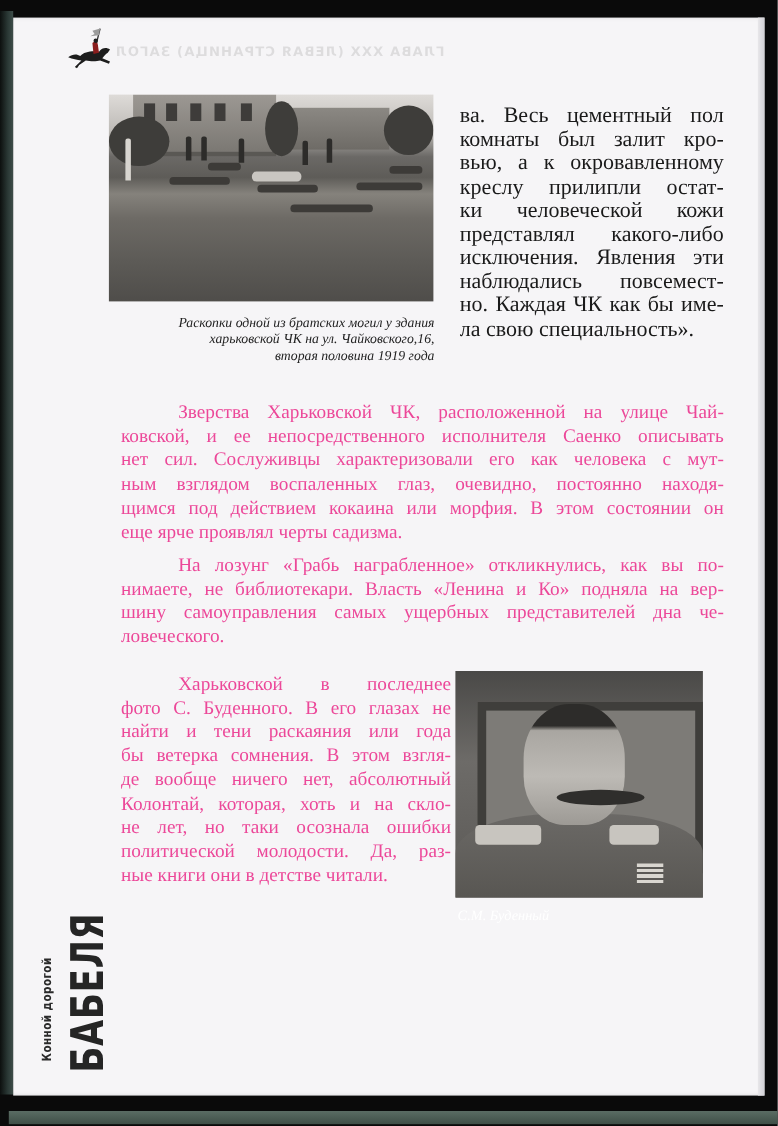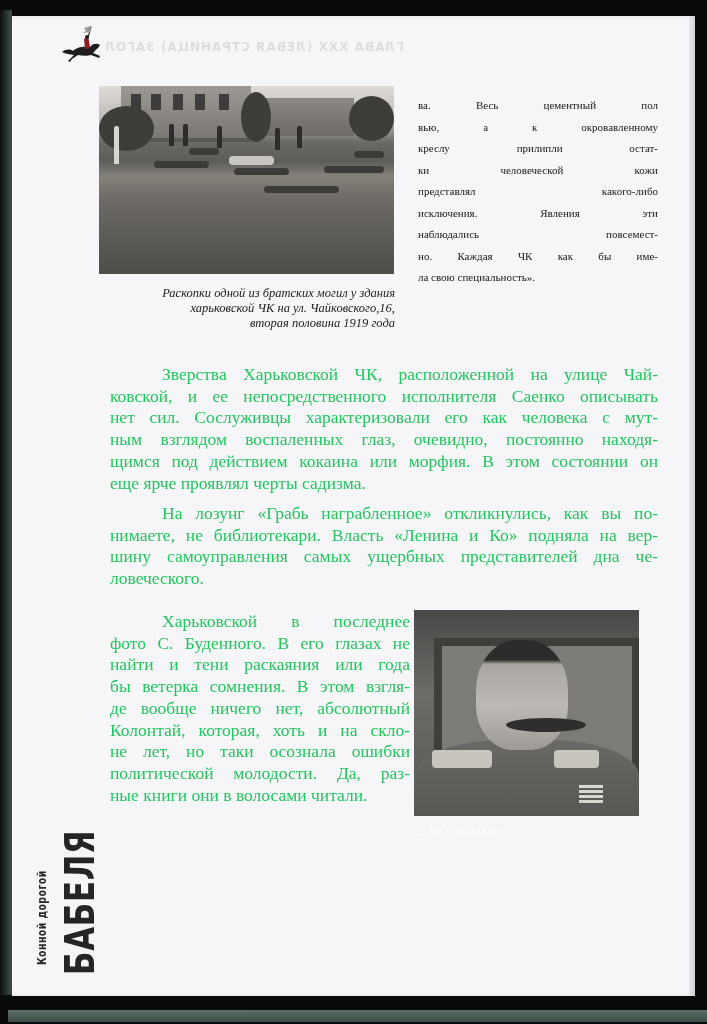--- a/index.html
+++ b/index.html
@@ -62,30 +62,30 @@
   .photo1 .person {
     position: absolute; width: 5px; height: 22px; background: #2d2c2a; border-radius: 2px 2px 0 0;
   }
   .caption1 {
     position: absolute; left: 110px; top: 286px; width: 285px;
     font-style: italic; font-size: 12.5px; line-height: 15px; text-align: right;
     color: #222;
   }
   .col-right {
     position: absolute; left: 418px; top: 95px; width: 240px;
-    font-size: 11px; line-height: 21.5px; color: #1a1a1a;
+    font-size: 20px; line-height: 21.5px; color: #1a1a1a;
     text-align: justify;
   }
   .col-right .line, .para .line {
     display: block; text-align: justify; text-align-last: justify; white-space: nowrap;
   }
   .col-right .line.last, .para .line.last { text-align-last: left; }
   .para {
     position: absolute; left: 110px; width: 548px;
-    font-size: 17.5px; line-height: 21.7px; color: #22c55e;
+    font-size: 17.5px; line-height: 21.7px; color: #ec4899;
   }
   .para.narrow { width: 300px; }
   .indent { padding-left: 52px; }
   .photo2 {
     position: absolute; left: 414px; top: 610px; width: 225px; height: 206px;
     overflow: hidden;
     background: linear-gradient(180deg, #4a4947 0%, #6d6b68 40%, #5a5855 100%);
   }
   .photo2 .bg-frame {
     position: absolute; left: 20px; top: 28px; width: 190px; height: 140px;
@@ -179,20 +179,21 @@
   <div class="body" style="left:255px;top:65px;width:30px"></div>
 </div>
 <div class="caption1">
   <div>Раскопки одной из братских могил у здания</div>
   <div>харьковской ЧК на ул. Чайковского,16,</div>
   <div>вторая половина 1919 года</div>
 </div>
 
 <div class="col-right">
   <span class="line">ва. Весь цементный пол</span>
+  <span class="line">комнаты был залит кро-</span>
   <span class="line">вью, а к окровавленному</span>
   <span class="line">креслу прилипли остат-</span>
   <span class="line">ки человеческой кожи</span>
   <span class="line">представлял какого-либо</span>
   <span class="line">исключения. Явления эти</span>
   <span class="line">наблюдались повсемест-</span>
   <span class="line">но. Каждая ЧК как бы име-</span>
   <span class="line last">ла свою специальность».</span>
 </div>
 
@@ -214,21 +215,21 @@
 
 <div class="para narrow" style="top:611px">
   <span class="line indent">Харьковской в последнее</span>
   <span class="line">фото С. Буденного. В его глазах не</span>
   <span class="line">найти и тени раскаяния или года</span>
   <span class="line">бы ветерка сомнения. В этом взгля-</span>
   <span class="line">де вообще ничего нет, абсолютный</span>
   <span class="line">Колонтай, которая, хоть и на скло-</span>
   <span class="line">не лет, но таки осознала ошибки</span>
   <span class="line">политической молодости. Да, раз-</span>
-  <span class="line last">ные книги они в волосами читали.</span>
+  <span class="line last">ные книги они в детстве читали.</span>
 </div>
 
 <div class="photo2">
   <div class="bg-frame"></div>
   <div class="uniform"></div>
   <div class="epaulet" style="left:18px"></div>
   <div class="epaulet" style="left:140px;width:45px"></div>
   <div class="head"></div>
   <div class="mustache"></div>
   <div class="medals"></div>

